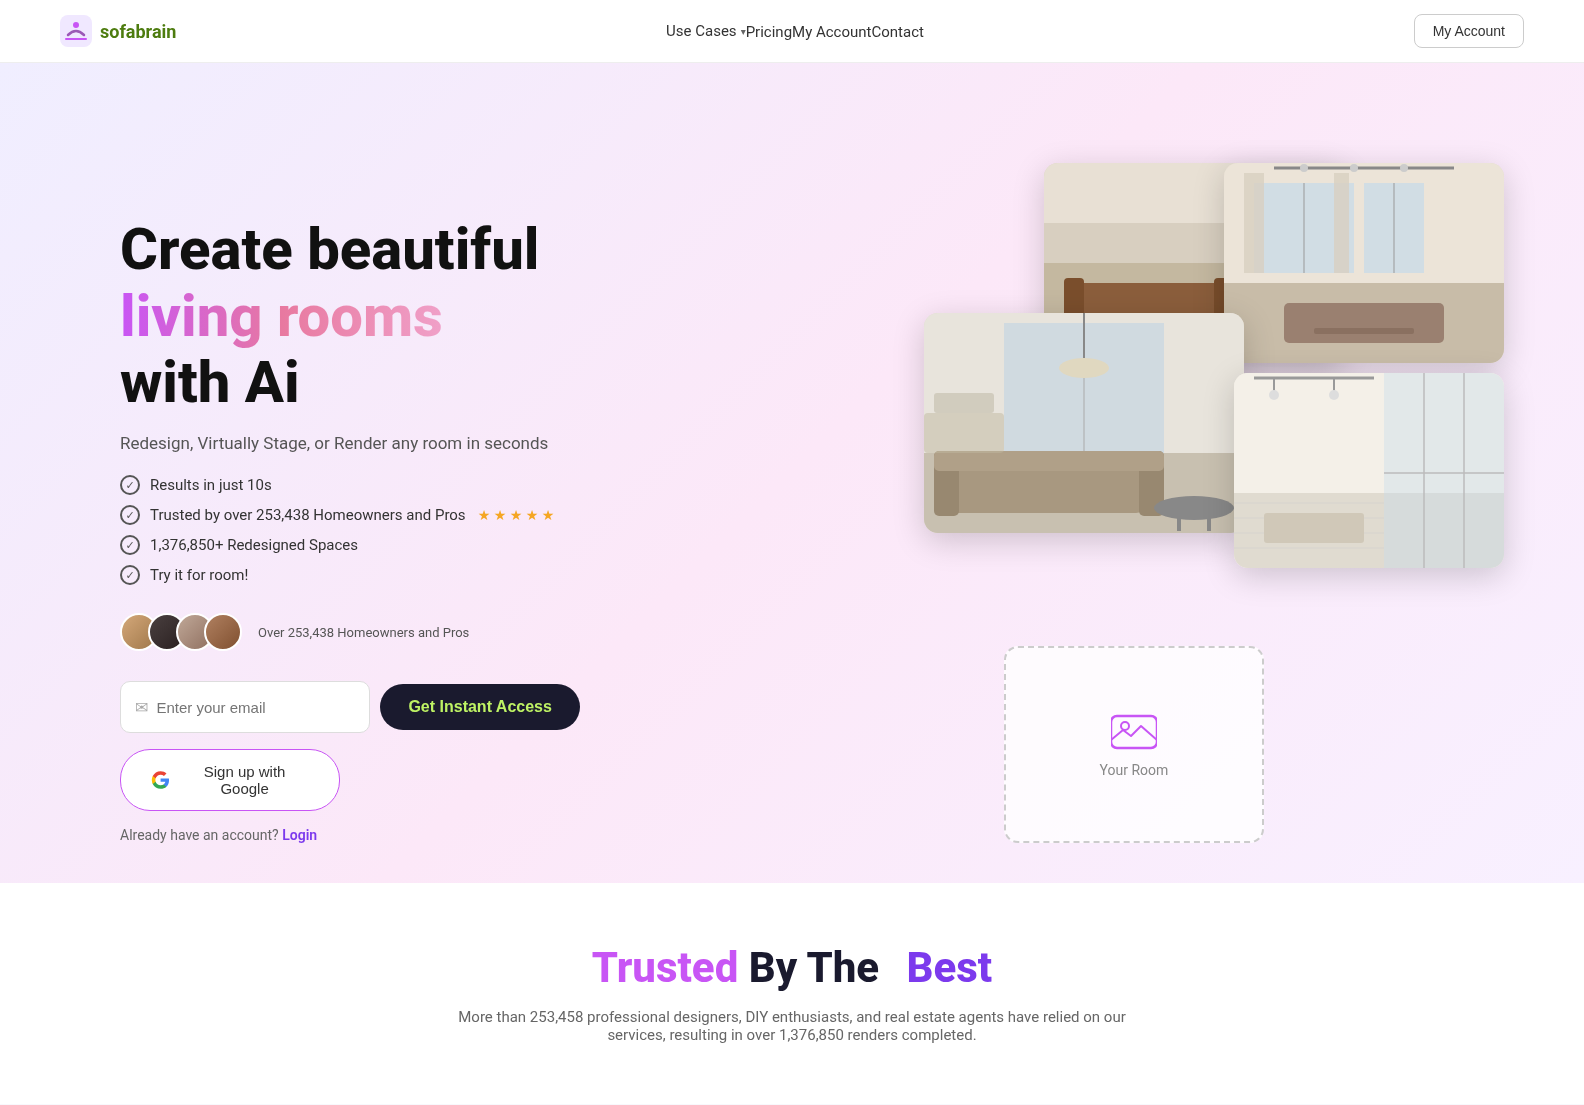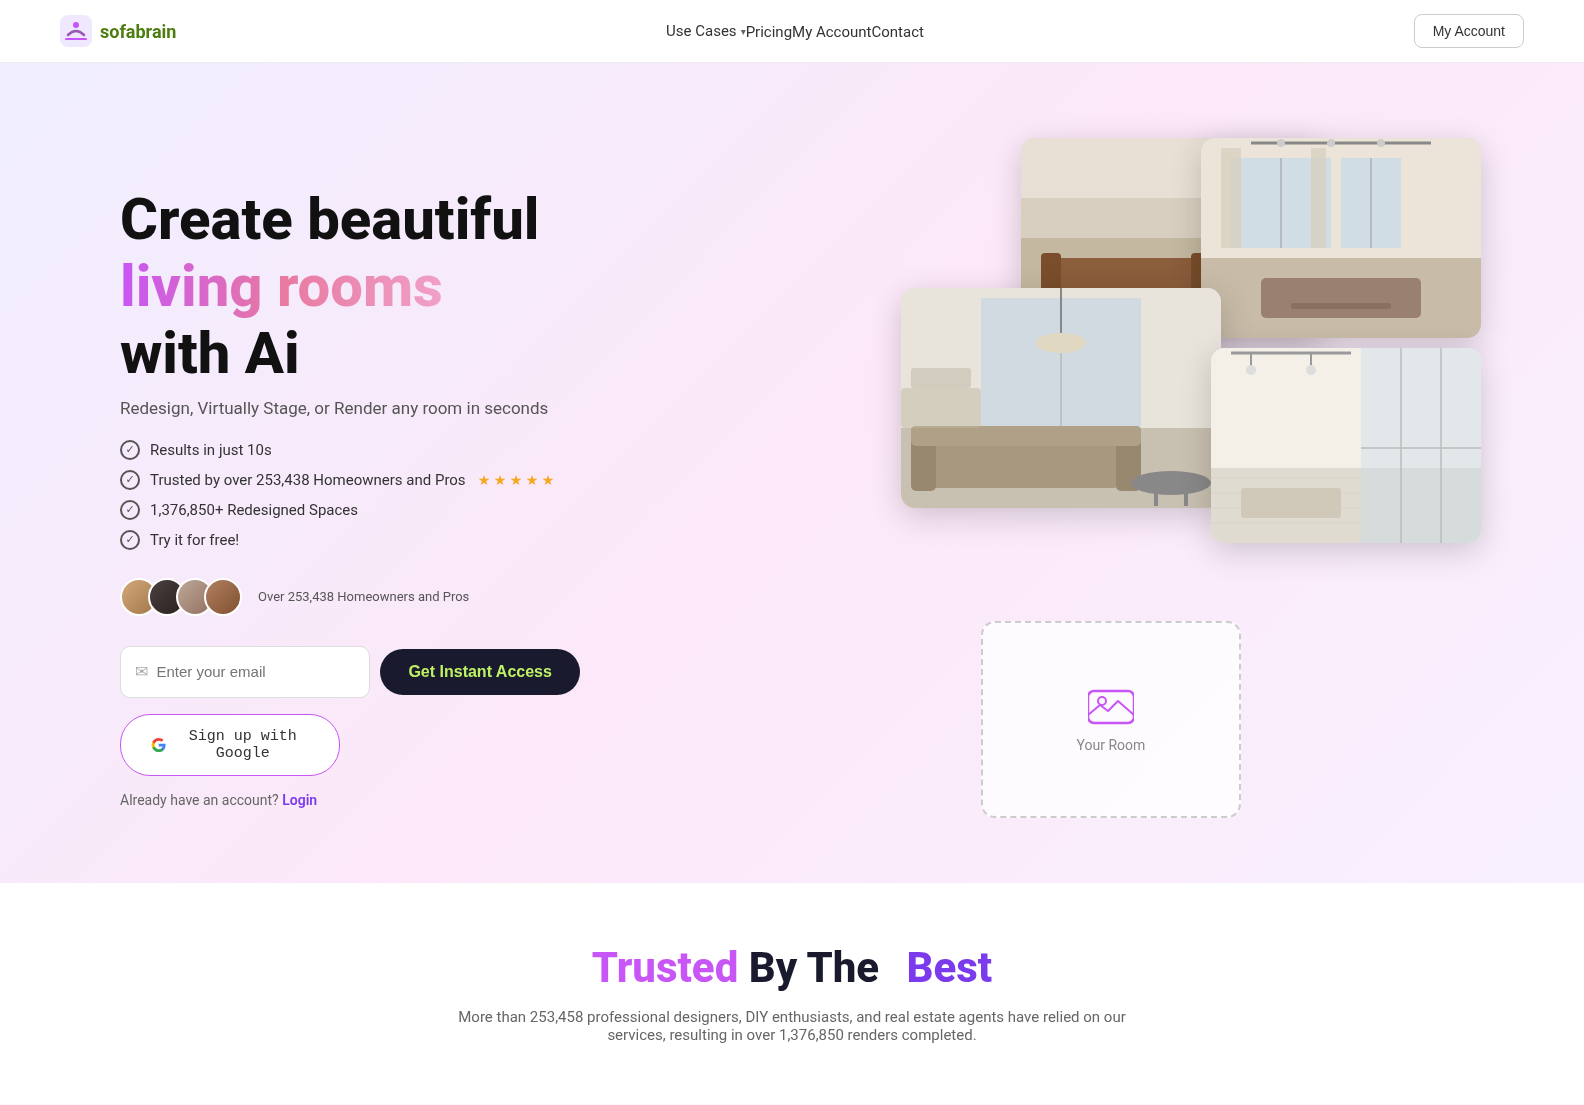--- a/index.html
+++ b/index.html
@@ -62,23 +62,23 @@
       padding: 8px 18px;
       background: #fff;
       font-size: 14px;
       cursor: pointer;
       color: #333;
     }
 
     
     .hero {
       display: flex;
-      align-items: center;
+      align-items: flex-end;
       justify-content: space-between;
-      padding: 60px 103px 40px 120px;
+      padding: 60px 80px 40px 120px;
       min-height: 820px;
       background: linear-gradient(135deg, #f0eeff 0%, #fce8f8 50%, #f8f0ff 100%);
     }
     .hero-left {
       max-width: 560px;
       padding-top: 30px;
     }
     .hero-title {
       font-size: 58px;
       font-weight: 800;
@@ -91,21 +91,21 @@
       font-weight: 800;
       line-height: 1.2;
       background: linear-gradient(90deg, #c855f5 0%, #e879a0 50%, #f0a0c8 100%);
       -webkit-background-clip: text;
       -webkit-text-fill-color: transparent;
       background-clip: text;
     }
     .hero-subtitle {
       font-size: 17px;
       color: #555;
-      margin-top: 12px;
+      margin-top: 18px;
       margin-bottom: 22px;
     }
     .hero-features {
       list-style: none;
       margin-bottom: 28px;
     }
     .hero-features li {
       display: flex;
       align-items: center;
       gap: 10px;
@@ -213,21 +213,20 @@
       gap: 10px;
       border: 1.5px solid #c855f5;
       border-radius: 30px;
       padding: 13px 30px;
       background: #fff;
       font-size: 15px;
       font-weight: 500;
       color: #333;
       cursor: pointer;
       max-width: 220px;
-      font-family: Liberation Mono, monospace;
     }
     .google-g {
       width: 20px;
       height: 20px;
     }
     .login-text {
       margin-top: 16px;
       font-size: 14px;
       color: #666;
     }
@@ -367,21 +366,21 @@
         <span class="check-icon">✓</span>
         <span>Trusted by over 253,438 Homeowners and Pros</span>
         <span class="stars">★ ★ ★ ★ ★</span>
       </li>
       <li>
         <span class="check-icon">✓</span>
         <span>1,376,850+ Redesigned Spaces</span>
       </li>
       <li>
         <span class="check-icon">✓</span>
-        <span>Try it for free!</span>
+        <span>Try it for room!</span>
       </li>
     </ul>
 
     <div class="social-proof">
       <div class="avatars">
         <div class="avatar" style="background:linear-gradient(135deg,#d4a87a,#a0784a);"></div>
         <div class="avatar" style="background:linear-gradient(135deg,#4a4040,#2a2020);"></div>
         <div class="avatar" style="background:linear-gradient(135deg,#c0a898,#907060);"></div>
         <div class="avatar" style="background:linear-gradient(135deg,#b08060,#805030);"></div>
       </div>

